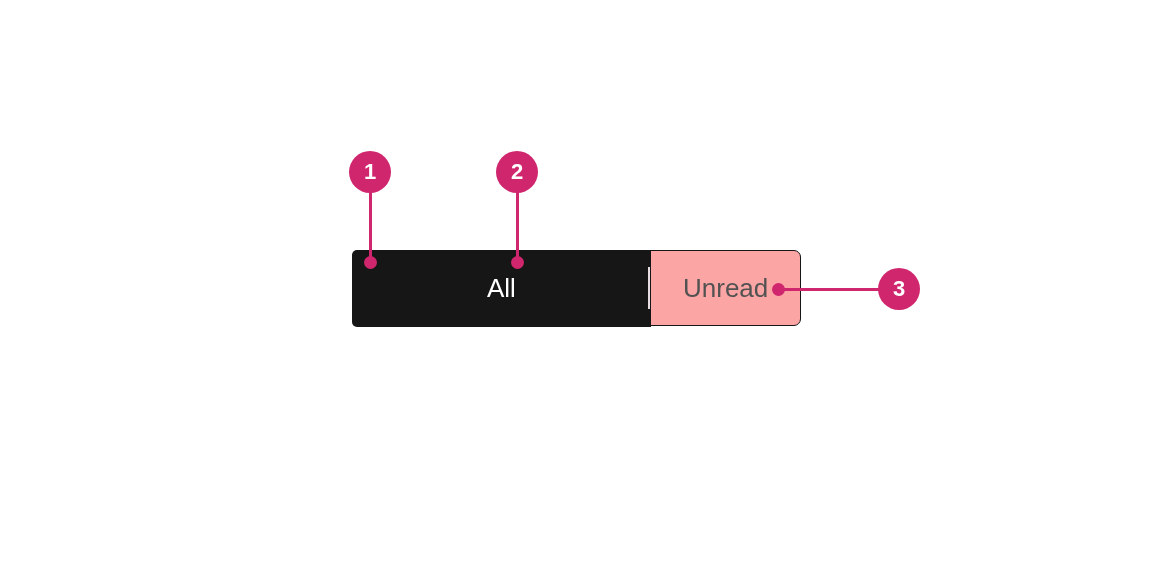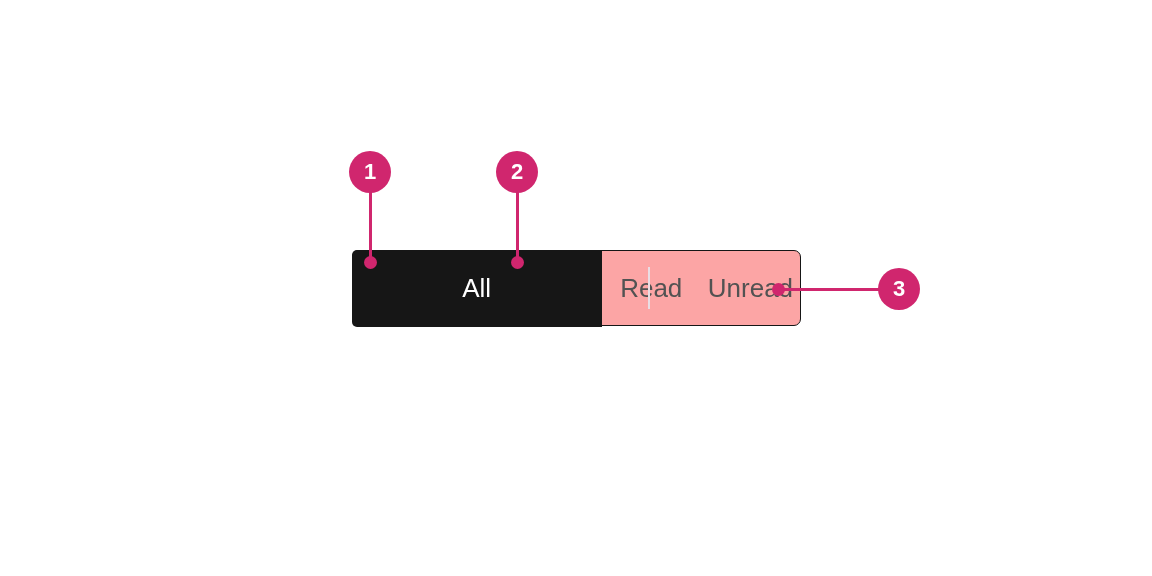--- a/index.html
+++ b/index.html
@@ -102,21 +102,20 @@
   #badge-2 { left: 496px; top: 151px; }
   #badge-3 { left: 878px; top: 268px; }
 </style>
 </head>
 <body>
 
 <div class="canvas">
 
   <div class="switcher">
     <button class="seg selected">All</button>
-    <button class="seg">Read</button>
     <button class="seg">Unread</button>
     <div class="divider"></div>
   </div>
 
   <div id="leader-1" class="leader v"></div>
   <div id="leader-2" class="leader v"></div>
   <div id="leader-3" class="leader h"></div>
 
   <div id="dot-1" class="dot"></div>
   <div id="dot-2" class="dot"></div>

